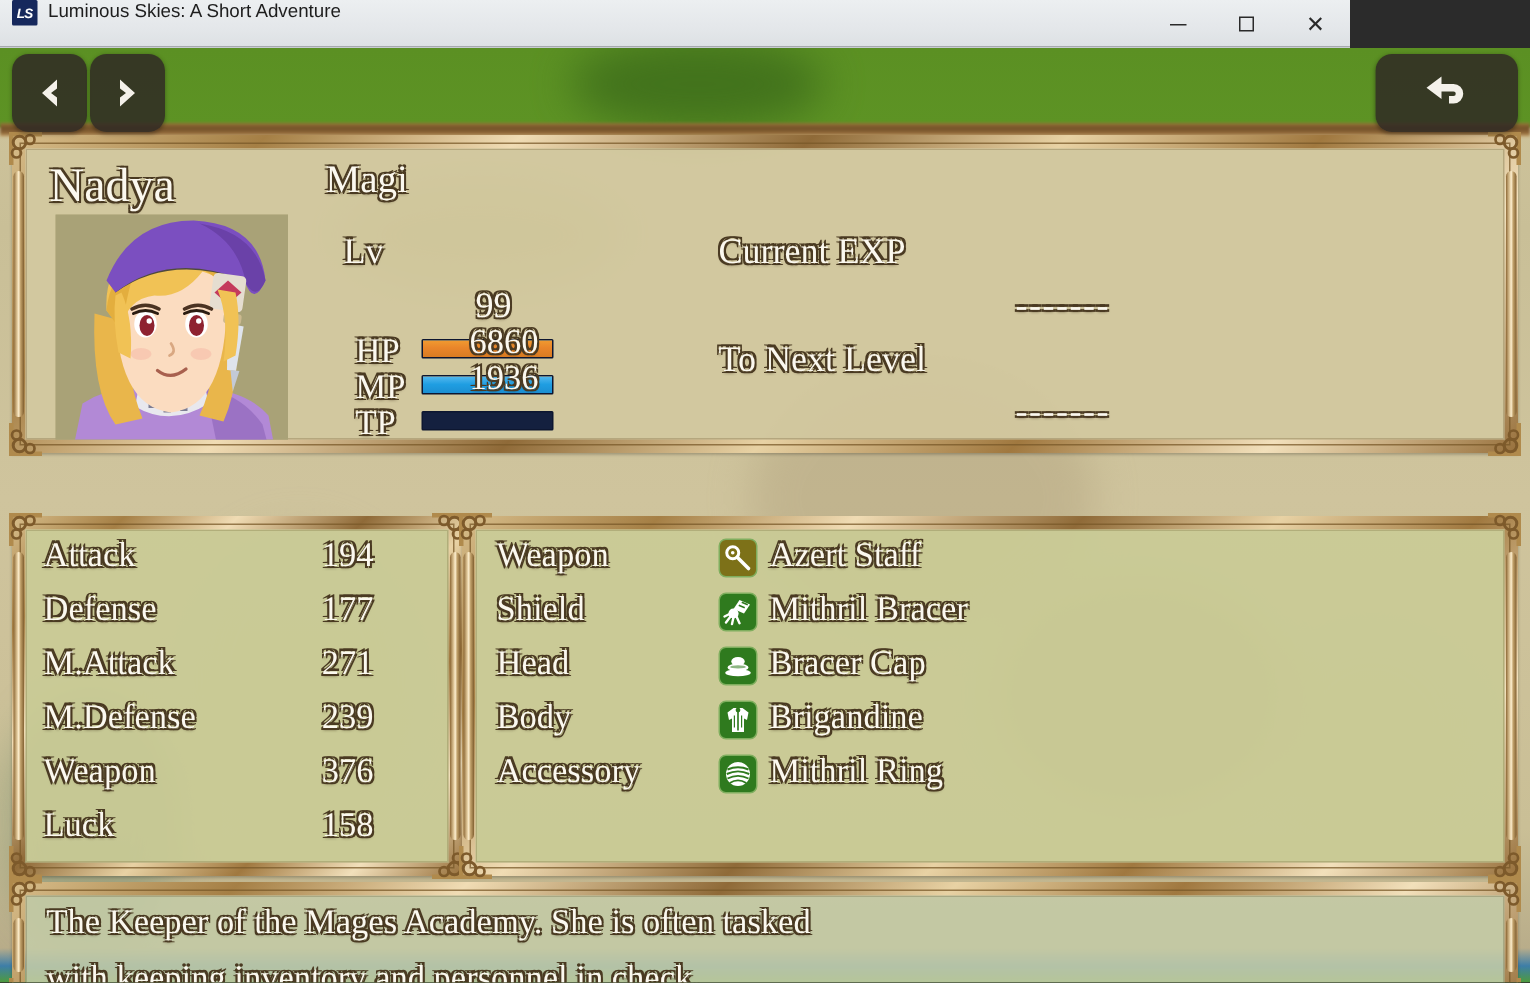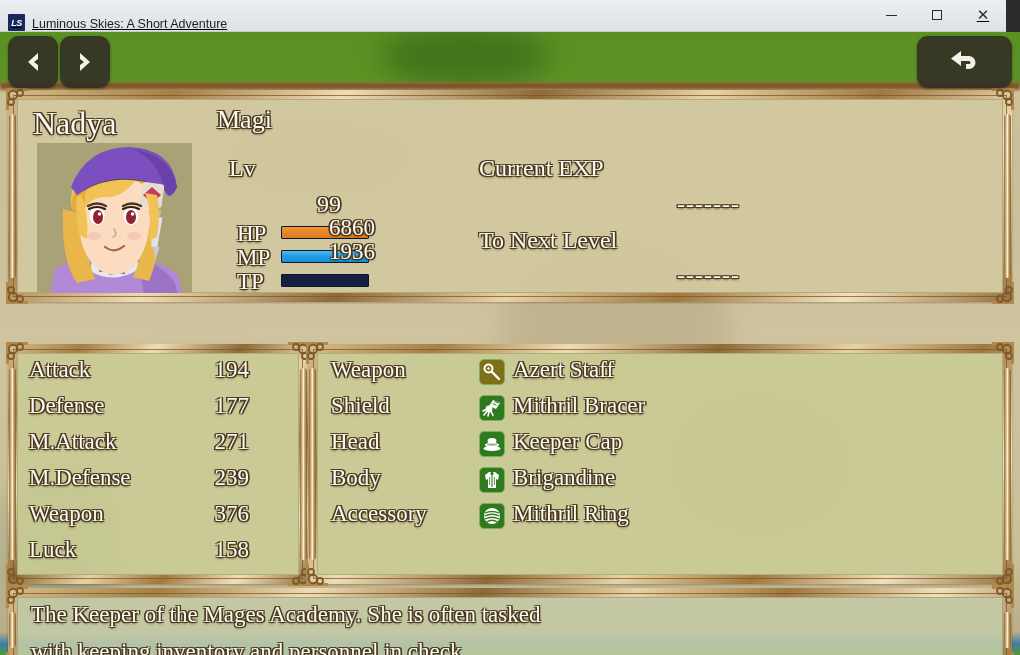--- a/index.html
+++ b/index.html
@@ -8,27 +8,26 @@
     width: 1020px; height: 655px;
     overflow: hidden;
     font-family: "Liberation Serif", "DejaVu Serif", serif;
     background: #2b2b2b;
   }
 
   
   .window { position: relative; width: 1020px; height: 655px; overflow: hidden; }
 
   .titlebar {
-    position: absolute; top: 0; left: 0; width: 1006px; height: 32px;
+    position: absolute; top: 0; left: 0; width: 900px; height: 32px;
     background: linear-gradient(to bottom, #eceff1 0%, #e4e7ea 60%, #dde1e4 100%);
     border-bottom: 1px solid #c7ccd1;
-    display: flex; align-items: flex-end;
+    display: flex; align-items: flex-start;
     font-family: "Liberation Sans", sans-serif;
     z-index: 50;
-    text-decoration: underline;
   }
   .app-icon {
     width: 17px; height: 17px; margin-left: 8px; margin-right: 7px;
     background: #16285c; color: #ffffff;
     font-family: "Liberation Sans", sans-serif;
     font-size: 9px; font-weight: bold; font-style: italic;
     display: flex; align-items: center; justify-content: center;
     letter-spacing: -0.5px; border-radius: 1px; flex: 0 0 auto;
   }
   .title-text { font-size: 12.5px; color: #1d1d1d; flex: 1 1 auto; white-space: nowrap; }
@@ -150,21 +149,21 @@
   .gauge-name { position: absolute; left: 0; top: 0; font-size: 23px; }
   .gauge-bar {
     position: absolute; left: 44px; top: 5px; width: 88px; height: 13px;
     background: #14203f; border: 1px solid #0d1630; border-radius: 1px; overflow: hidden;
   }
   .gauge-fill { height: 100%; width: 100%; }
   .fill-hp { background: linear-gradient(to bottom, #f09a30 0%, #e9852a 45%, #d97c22 100%); }
   .fill-mp { background: linear-gradient(to bottom, #54b8ee 0%, #1f9ee2 48%, #1b8fd2 100%); }
   .fill-tp { background: #14203f; width: 0%; }
   .gauge-val {
-    position: absolute; left: 92px; top: -6px; font-size: 23px;
+    position: absolute; left: 76px; top: -6px; font-size: 23px;
   }
 
   
   #stats-panel { left: 8px; top: 312px; width: 300px; height: 240px; }
   #stats-panel .panel-inner { background: rgba(198,205,146,0.62); }
   .stat-row { position: absolute; left: 12px; right: 12px; height: 36px; }
   .stat-name { position: absolute; left: 0; top: 0; font-size: 23px; }
   .stat-val  { position: absolute; right: 38px; top: 0; font-size: 23px; }
 
   
@@ -497,21 +496,21 @@
         <div class="eq-row" style="top:76px">
           <span class="txt eq-slot">Head</span>
           <span class="eq-icon" style="background:#2f7a1e">
             <svg width="20" height="20" viewBox="0 0 20 20">
               <ellipse cx="10" cy="7" rx="4.5" ry="3" fill="#ffffff"></ellipse>
               <ellipse cx="10" cy="11" rx="7" ry="2.6" fill="#ffffff"></ellipse>
               <ellipse cx="10" cy="14.5" rx="8.5" ry="2.4" fill="#ffffff"></ellipse>
               <ellipse cx="10" cy="10.6" rx="5.2" ry="1.1" fill="#2f7a1e" opacity=".55"></ellipse>
             </svg>
           </span>
-          <span class="txt eq-name">Keeper Cap</span>
+          <span class="txt eq-name">Bracer Cap</span>
         </div>
 
         <div class="eq-row" style="top:112px">
           <span class="txt eq-slot">Body</span>
           <span class="eq-icon" style="background:#2f7a1e">
             <svg width="20" height="20" viewBox="0 0 20 20">
               <path d="M7 2 L13 2 L17 5 L16 10 L14 9 L14 18 L6 18 L6 9 L4 10 L3 5 Z" fill="#ffffff"></path>
               <path d="M10 3 L10 17" stroke="#2f7a1e" stroke-width="1.1"></path>
               <circle cx="10" cy="3.4" r="1.6" fill="#2f7a1e"></circle>
               <path d="M7.6 7 L7.6 15 M12.4 7 L12.4 15" stroke="#2f7a1e" stroke-width=".8"></path>

